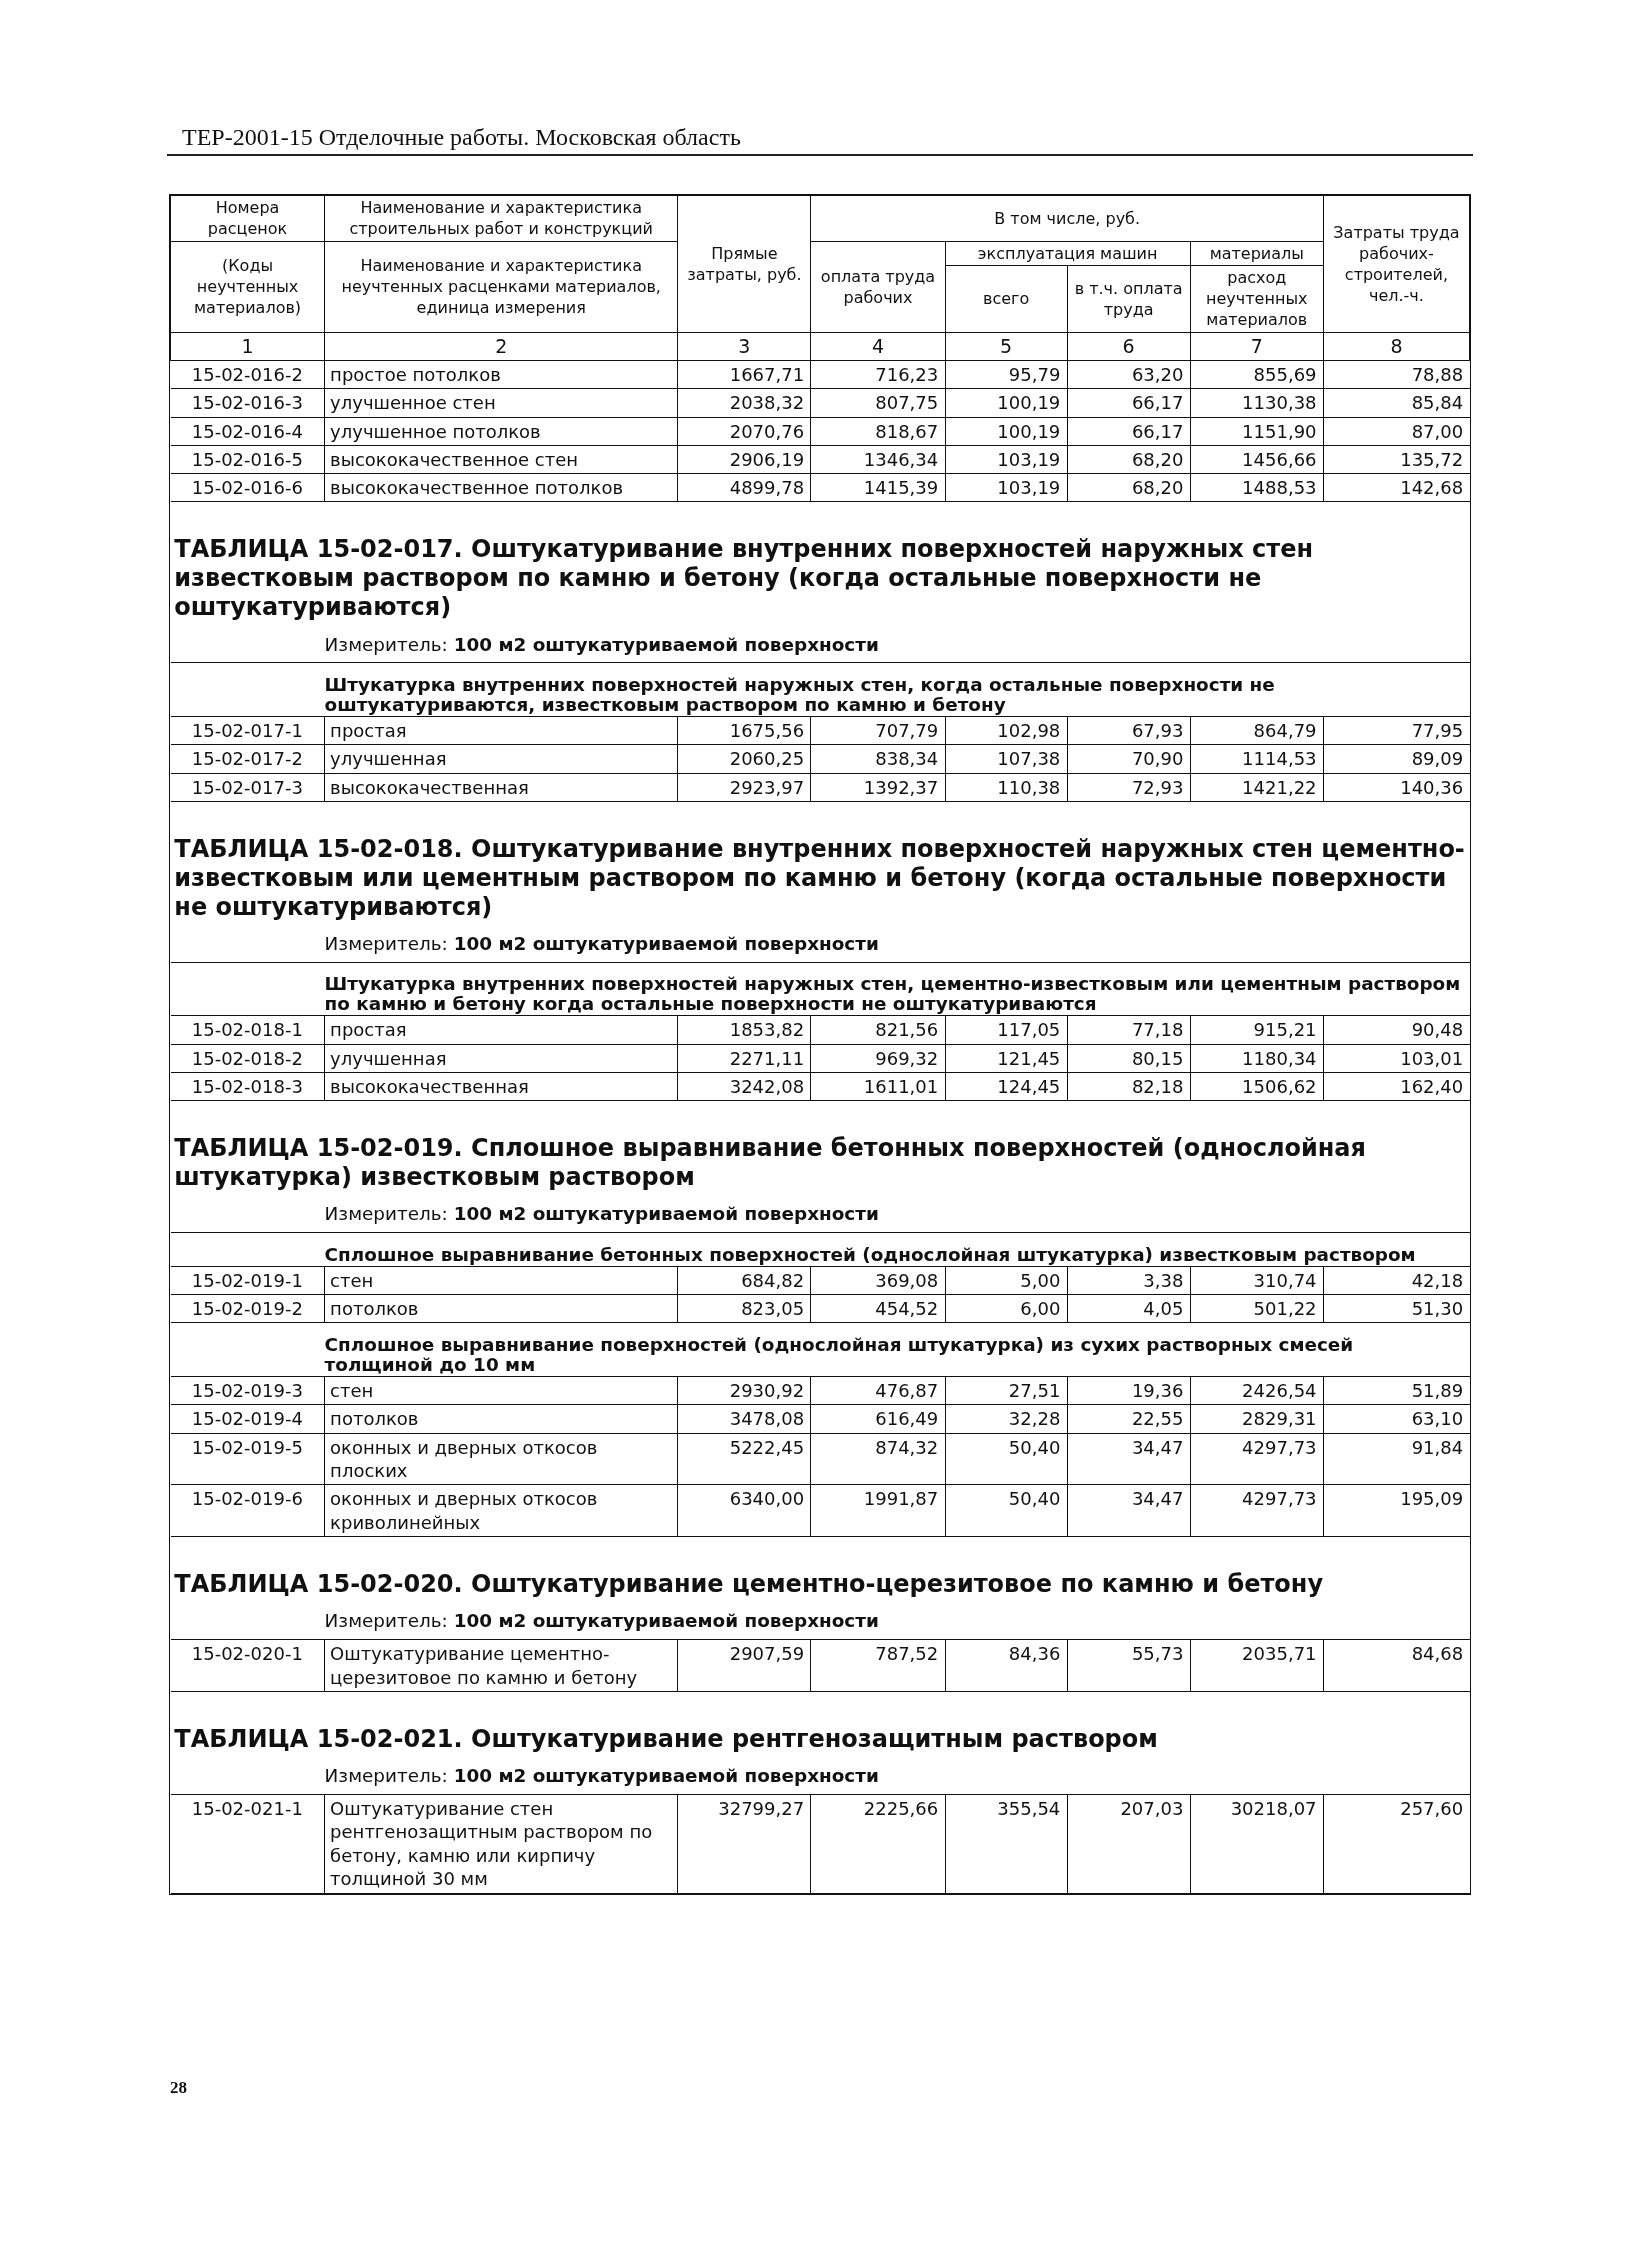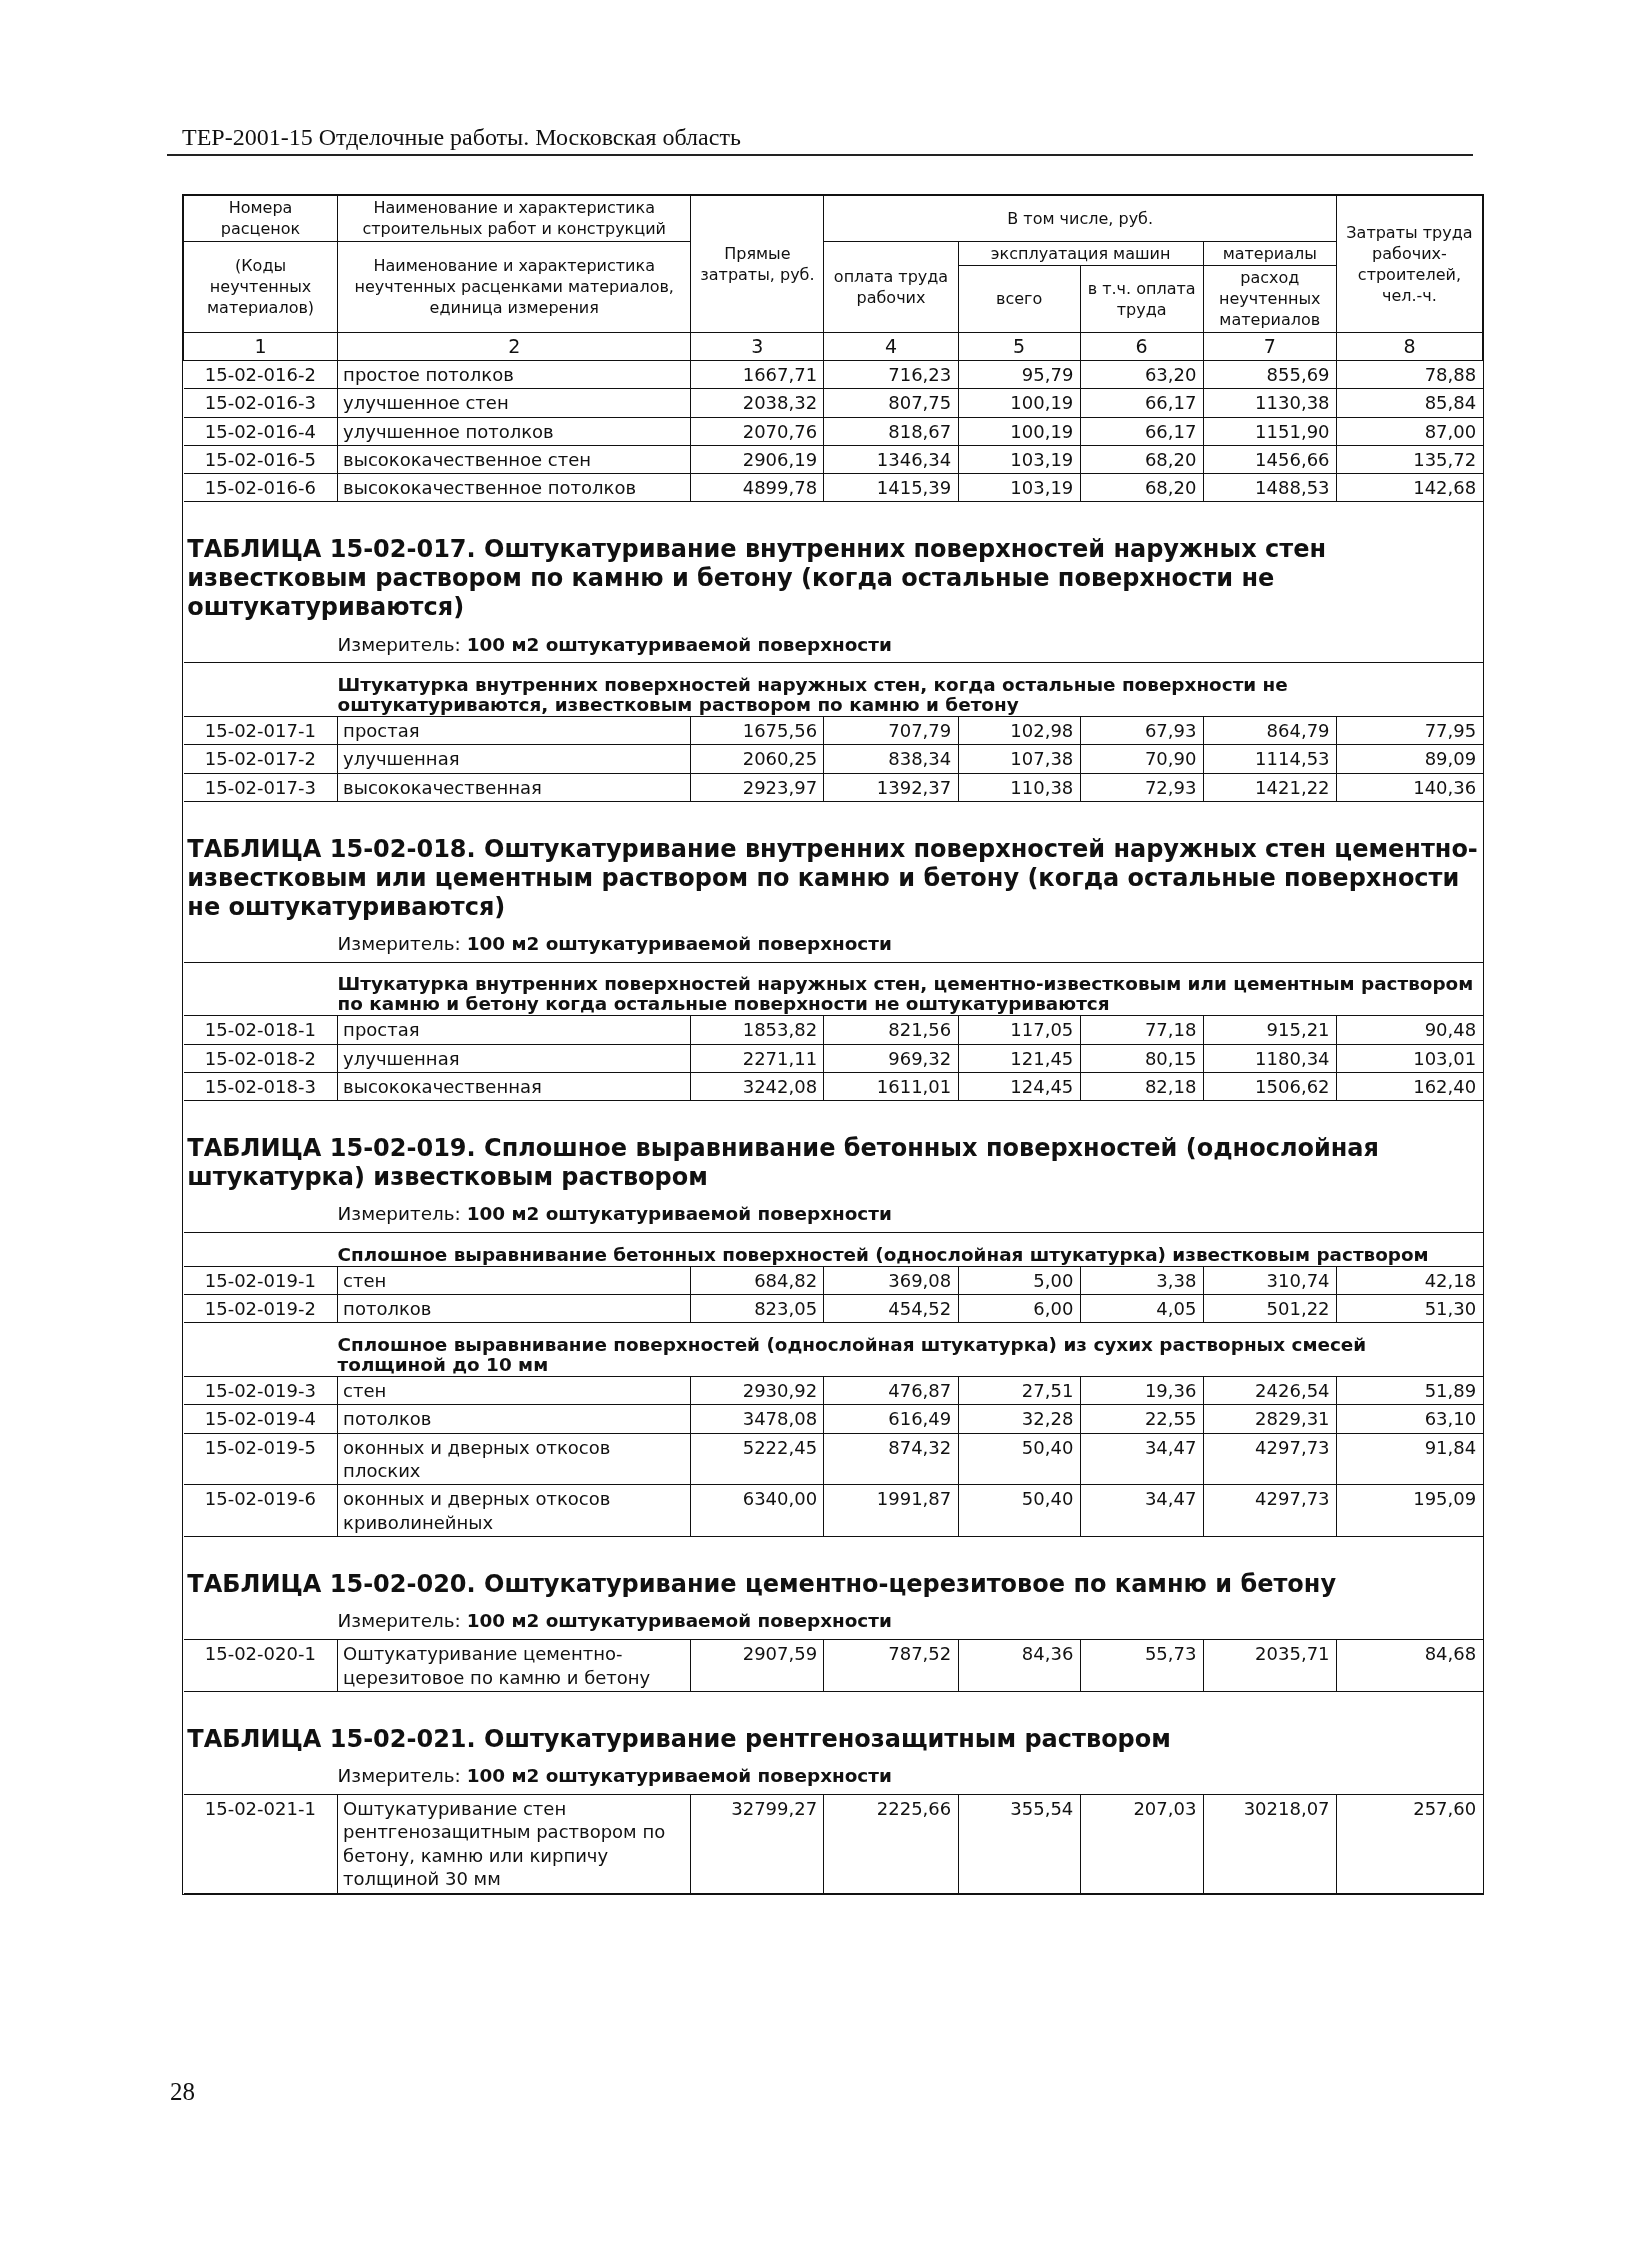--- a/index.html
+++ b/index.html
@@ -1,32 +1,32 @@
 <!DOCTYPE html>
 <html style="font-size:10px"><head>
 <meta charset="utf-8">
 <style>
   html, body { margin: 0; padding: 0; background: #ffffff; }
   body { width: 1626px; height: 2261px; position: relative; color: #111; font-family: "DejaVu Sans", sans-serif; }
   .page-header { position: absolute; left: 170px; top: 124px; width: 1302px; font-family: Liberation Serif, serif; font-size: 24px; color: #111; margin-left: 12px; }
   .page-header-rule { position: absolute; left: 167px; top: 154px; width: 1306px; height: 1.9px; background: #222; }
-  .doc { position: absolute; left: 182px; top: 194px; width: 1302px; border: 1.9px solid #111; box-sizing: border-box; }
+  .doc { position: absolute; left: 169px; top: 194px; width: 1302px; border: 1.9px solid #111; box-sizing: border-box; }
   table { border-collapse: collapse; width: 100%; table-layout: fixed; }
   td, th { font-weight: normal; font-size: 18px; line-height: 23.5px; padding: 1.9px 5px; vertical-align: top; }
   .hdr th { text-align: center; vertical-align: middle; font-size: 16px; line-height: 21px; border: 1.3px solid #111; padding: 1.3px 2.5px; }
   .num-row td { text-align: center; font-size: 19px; border-left: 1.3px solid #111; border-right: 1.3px solid #111; border-top: 1.9px solid #111; border-bottom: 1.9px solid #111; }
   .data td { border-top: 1.3px solid #111; border-bottom: 1.3px solid #111; border-left: 1.3px solid #111; }
   .data td.n { text-align: right; padding-right: 6.3px; }
   .data td.code { text-align: center; padding-left: 2.5px; padding-right: 2.5px; white-space: nowrap; margin-top: 8px; }
   .data td:first-child { border-left: none; }
   .title-row td { font-weight: bold; font-size: 24px; line-height: 29px; padding: 33px 3.8px 6.3px 3.8px; border: none; }
   .unit-row td { font-size: 18.4px; padding: 3.8px 3.8px 6.3px 0; border: none; border-bottom: 1.9px solid #111; }
   .unit-row .val { font-weight: bold; }
   .sub-row td { font-weight: bold; font-size: 18.4px; line-height: 20px; padding: 11.4px 3.8px 1.3px 0; border: none; border-bottom: 1.9px solid #111; }
-  .page-number { position: absolute; left: 170px; top: 2078px; font-family: "Liberation Serif", serif; font-size: 25px; font-weight: normal; }
+  .page-number { position: absolute; left: 170px; top: 2078px; font-family: "Liberation Serif", serif; font-size: 17px; font-weight: bold; }
 </style>
 </head>
 <body>
 
 <div class="page-header">ТЕР-2001-15  Отделочные  работы.  Московская область</div>
 <div class="page-header-rule"></div>
 
 <div class="doc">
 <table>
   <colgroup>

